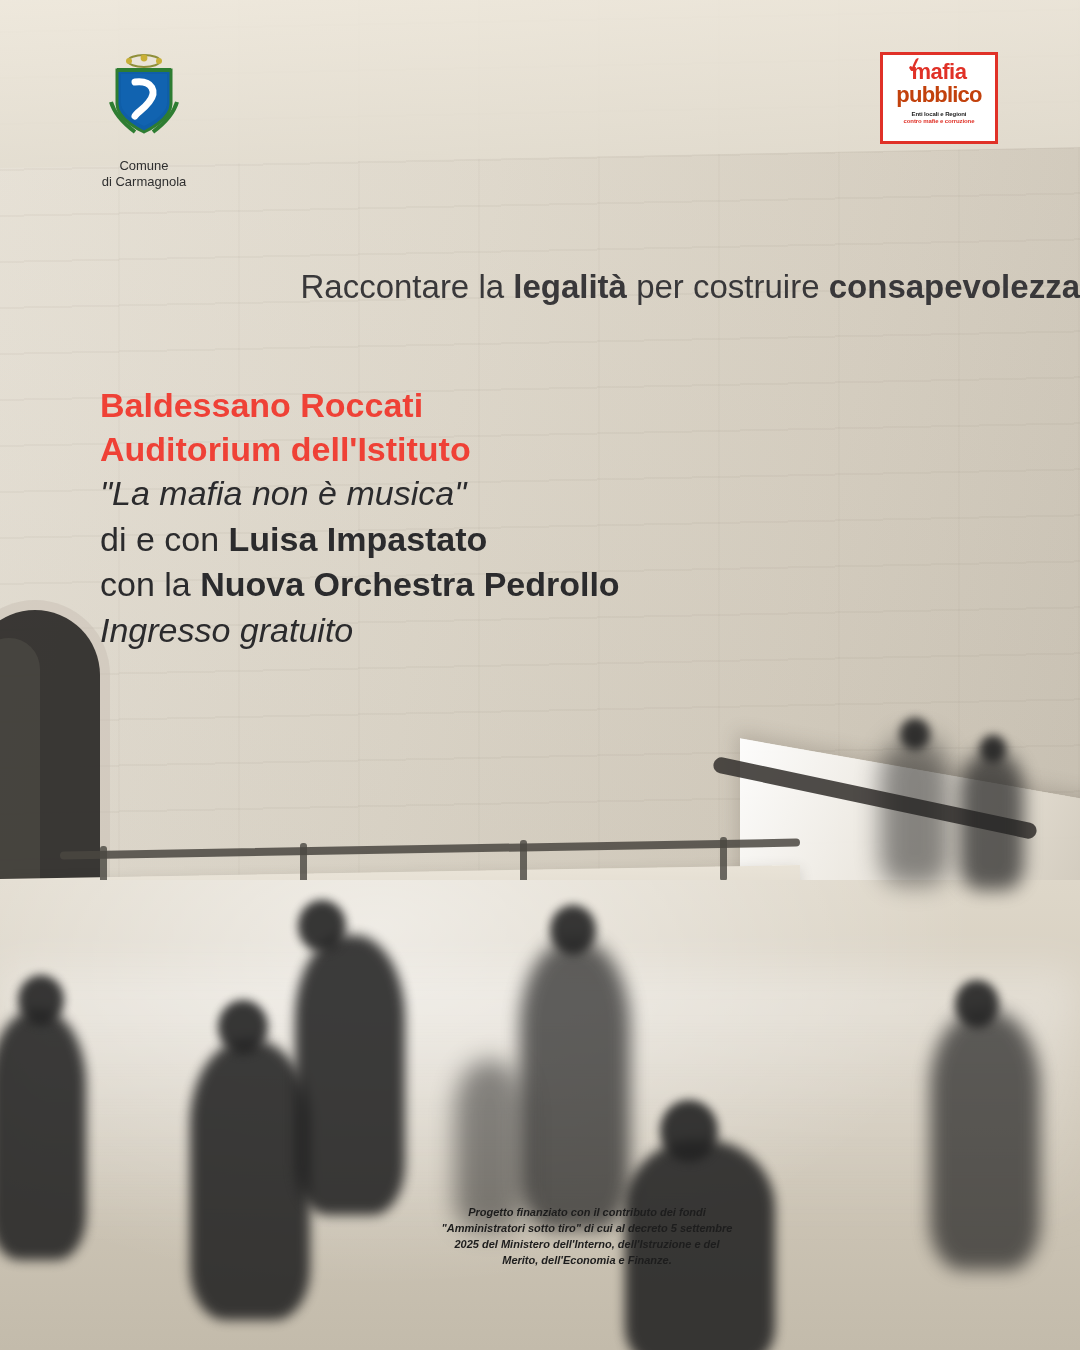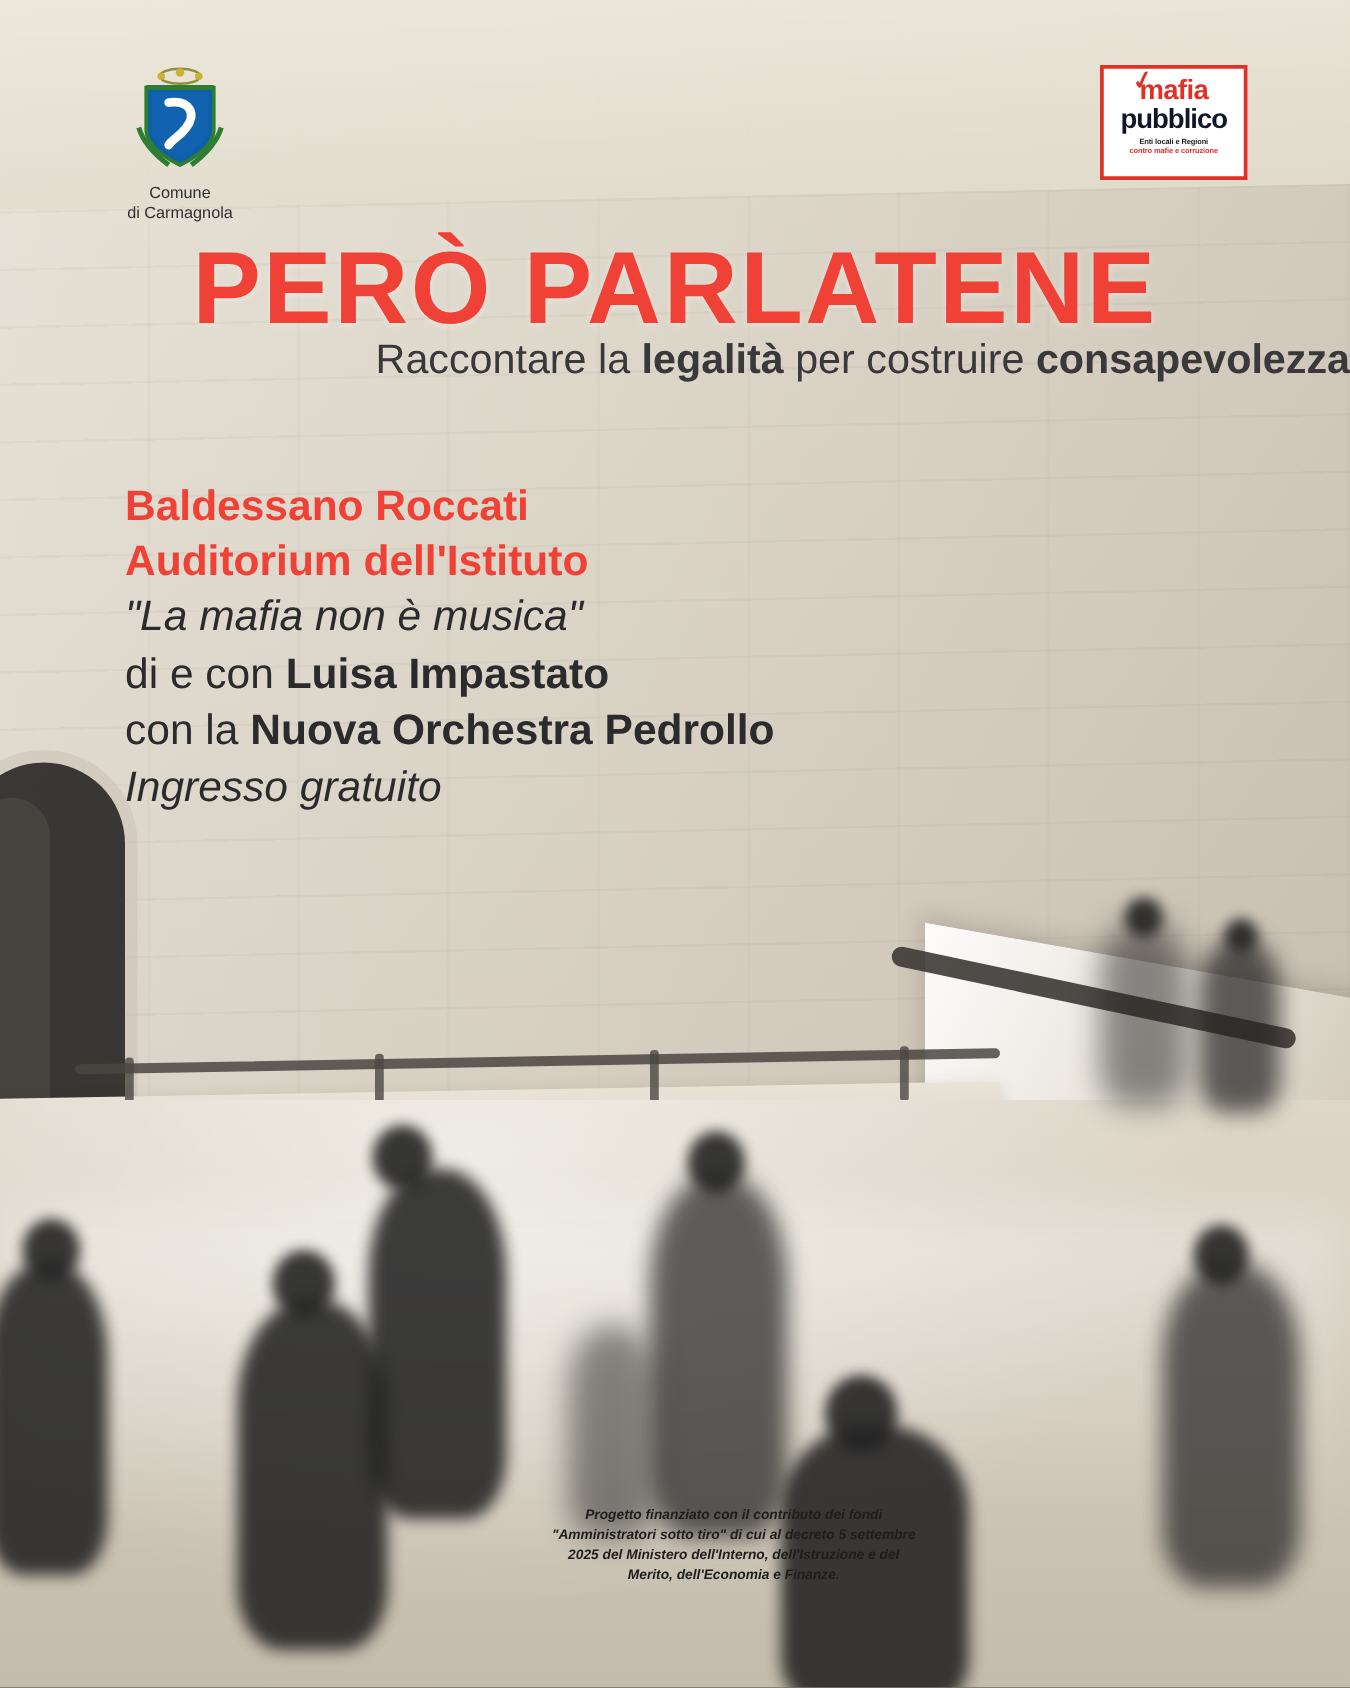--- a/index.html
+++ b/index.html
@@ -164,21 +164,21 @@
   
   .crest {
     position: absolute;
     left: 96px;
     top: 52px;
     width: 96px;
     text-align: center;
   }
   .crest svg { display: block; margin: 0 auto; }
   .crest-caption {
-    margin-top: 8px;
+    margin-top: 20px;
     font-size: 13px;
     line-height: 1.25;
     color: #2f2f2f;
     font-family: "Liberation Sans", sans-serif;
   }
 
   .ap-logo {
     position: absolute;
     right: 82px;
     top: 52px;
@@ -203,21 +203,21 @@
     position: absolute;
     left: 18px; top: -6px;
     color: #e03127;
     font-size: 20px;
     transform: rotate(-12deg);
   }
   .ap-line2 {
     font-family: "Liberation Sans", sans-serif;
     font-weight: bold;
     font-size: 22px;
-    color: #0f172a;
+    color: #c2410c;
     letter-spacing: -0.8px;
     line-height: 1.05;
   }
   .ap-line3 {
     font-size: 6px;
     font-weight: bold;
     color: #1b1b1b;
     line-height: 1.35;
     margin-top: 4px;
     letter-spacing: -0.1px;
@@ -383,21 +383,20 @@
   <div class="ap-logo">
     <div class="ap-line1">
       <span class="tick">✓</span>
       <span>mafia</span>
     </div>
     <div class="ap-line2">pubblico</div>
     <div class="ap-line3">Enti locali e Regioni</div>
     <div class="ap-line4">contro mafie e corruzione</div>
   </div>
 
-  <div class="title">PERÒ PARLATENE</div>
 
   <div class="subtitle">
     <span>Raccontare la </span><b>legalità</b><span> per costruire </span><b>consapevolezza</b>
   </div>
 
   <div class="event">
     <div class="ev-line ev-venue">Baldessano Roccati</div>
     <div class="ev-line ev-venue">Auditorium dell'Istituto</div>
     <div class="ev-line ev-italic">"La mafia non è musica"</div>
     <div class="ev-line ev-plain"><span>di e con </span><b>Luisa Impastato</b></div>

